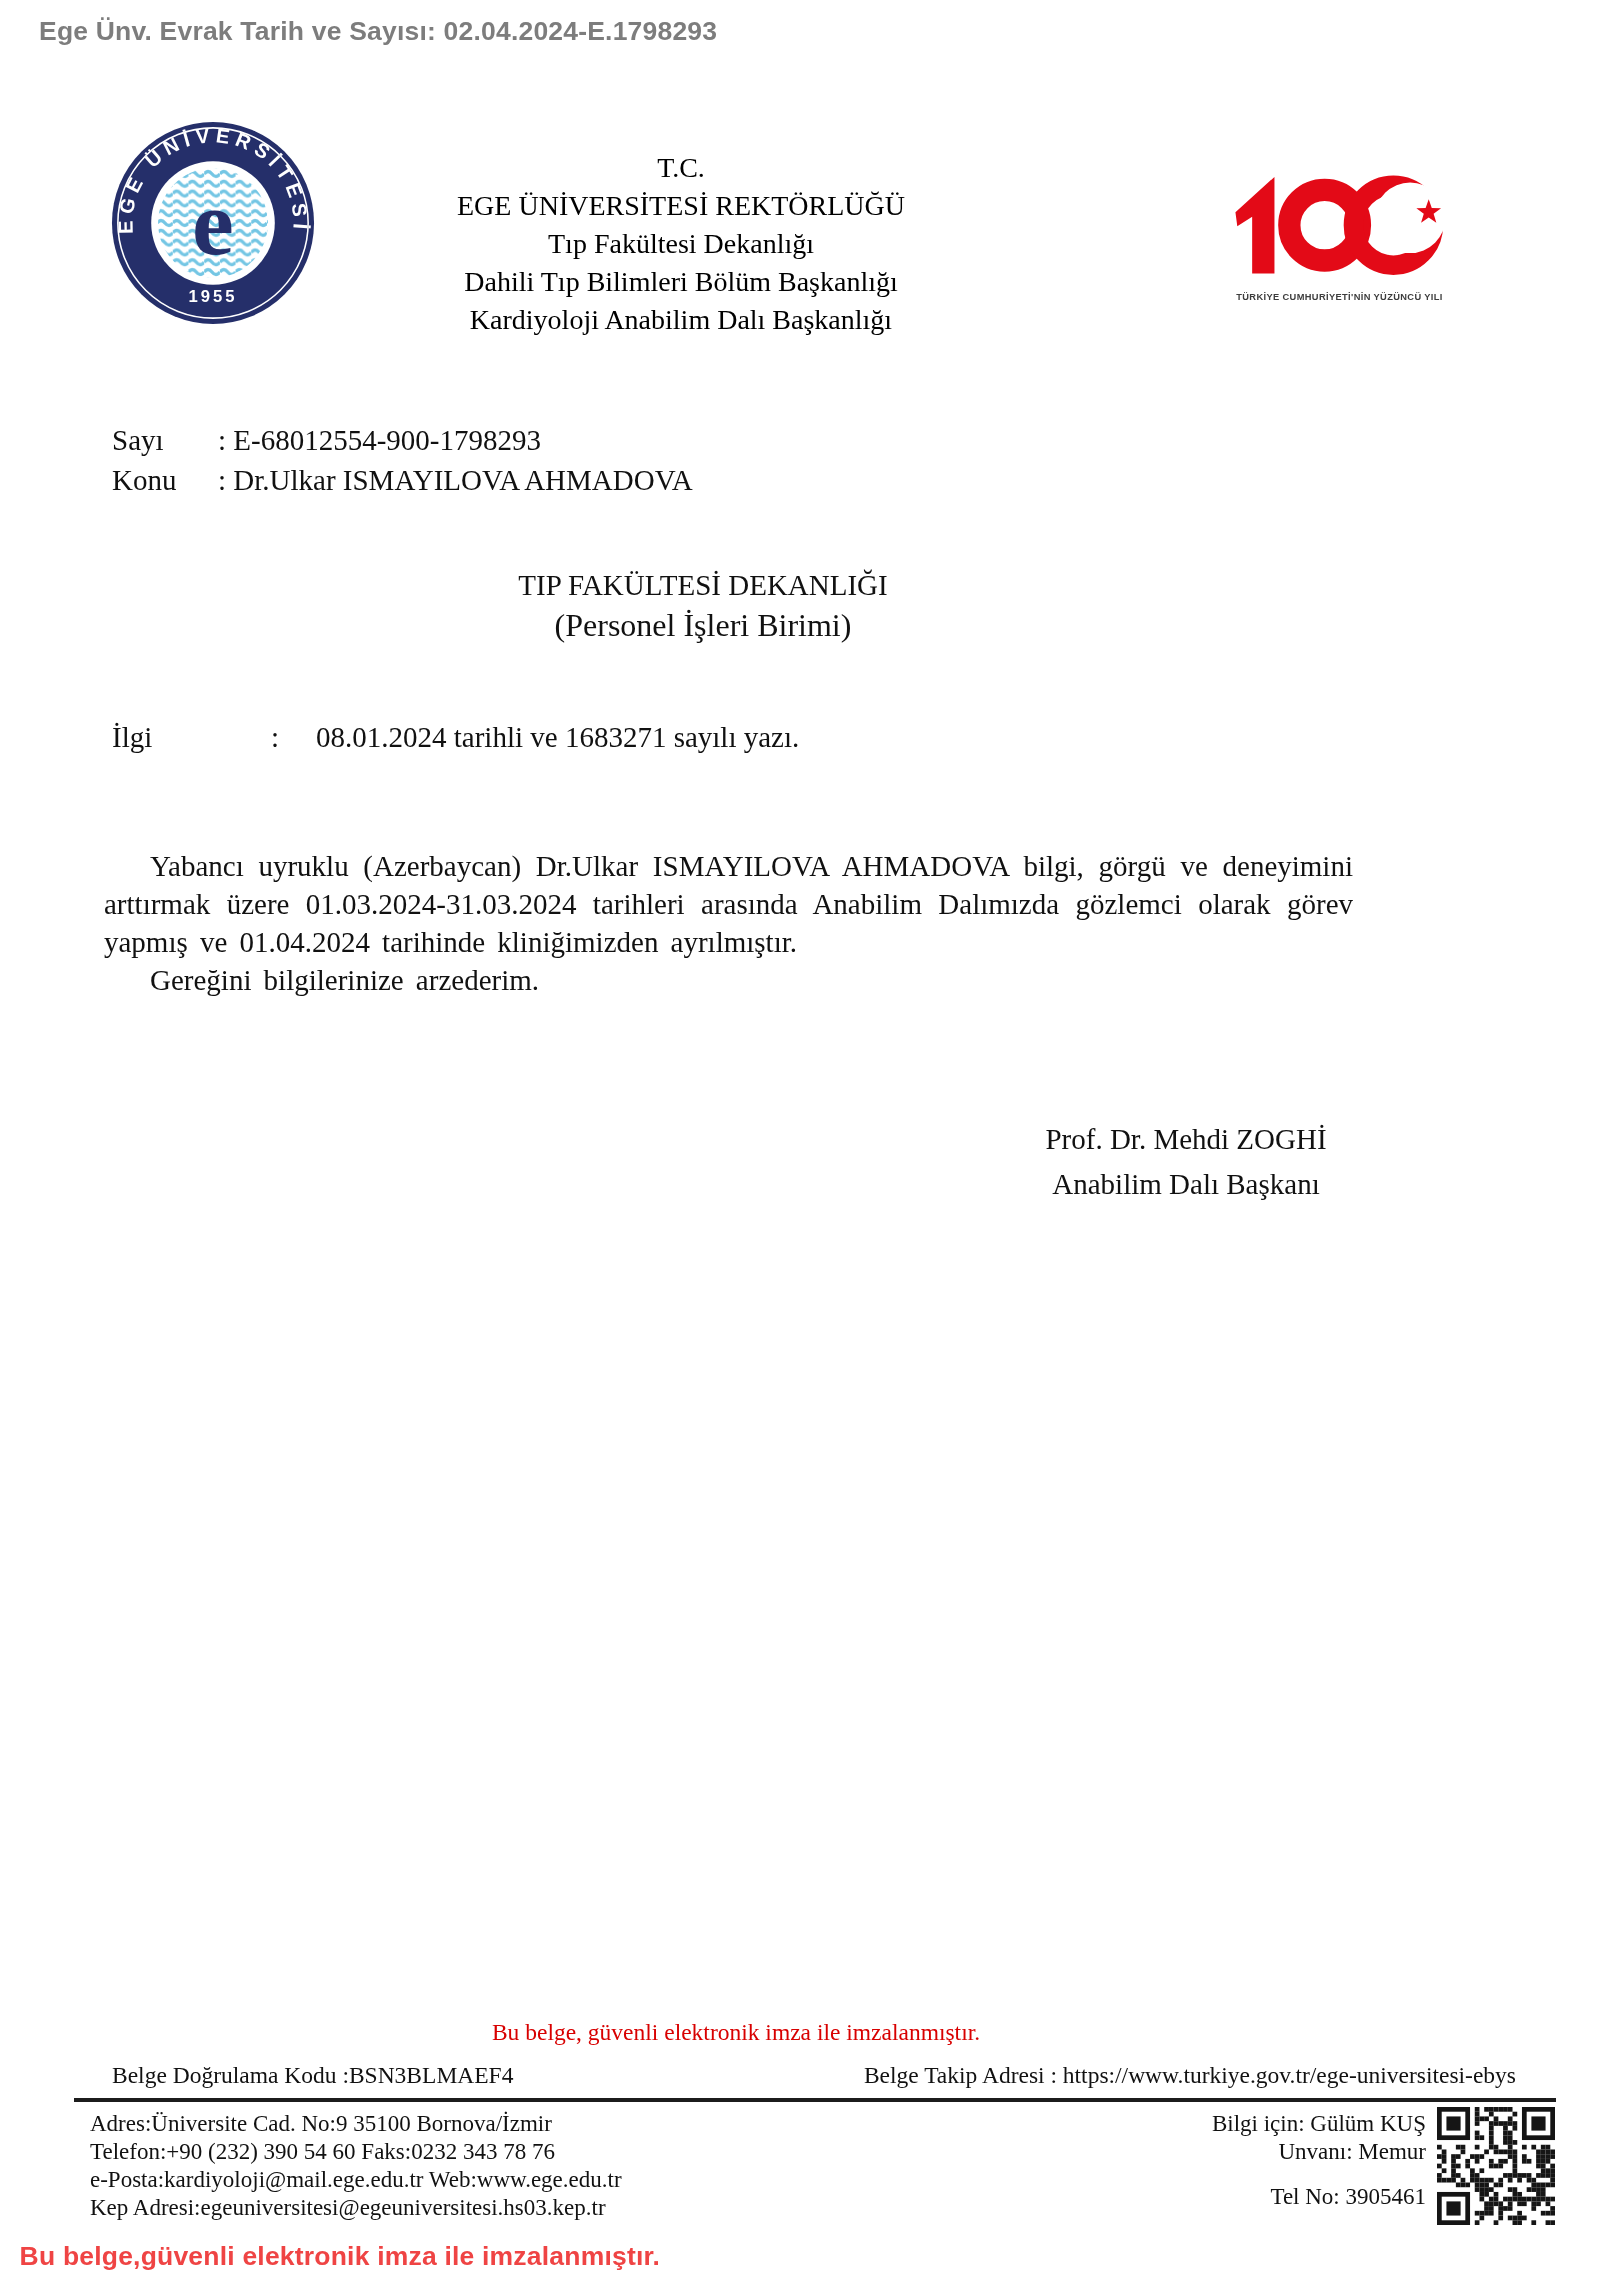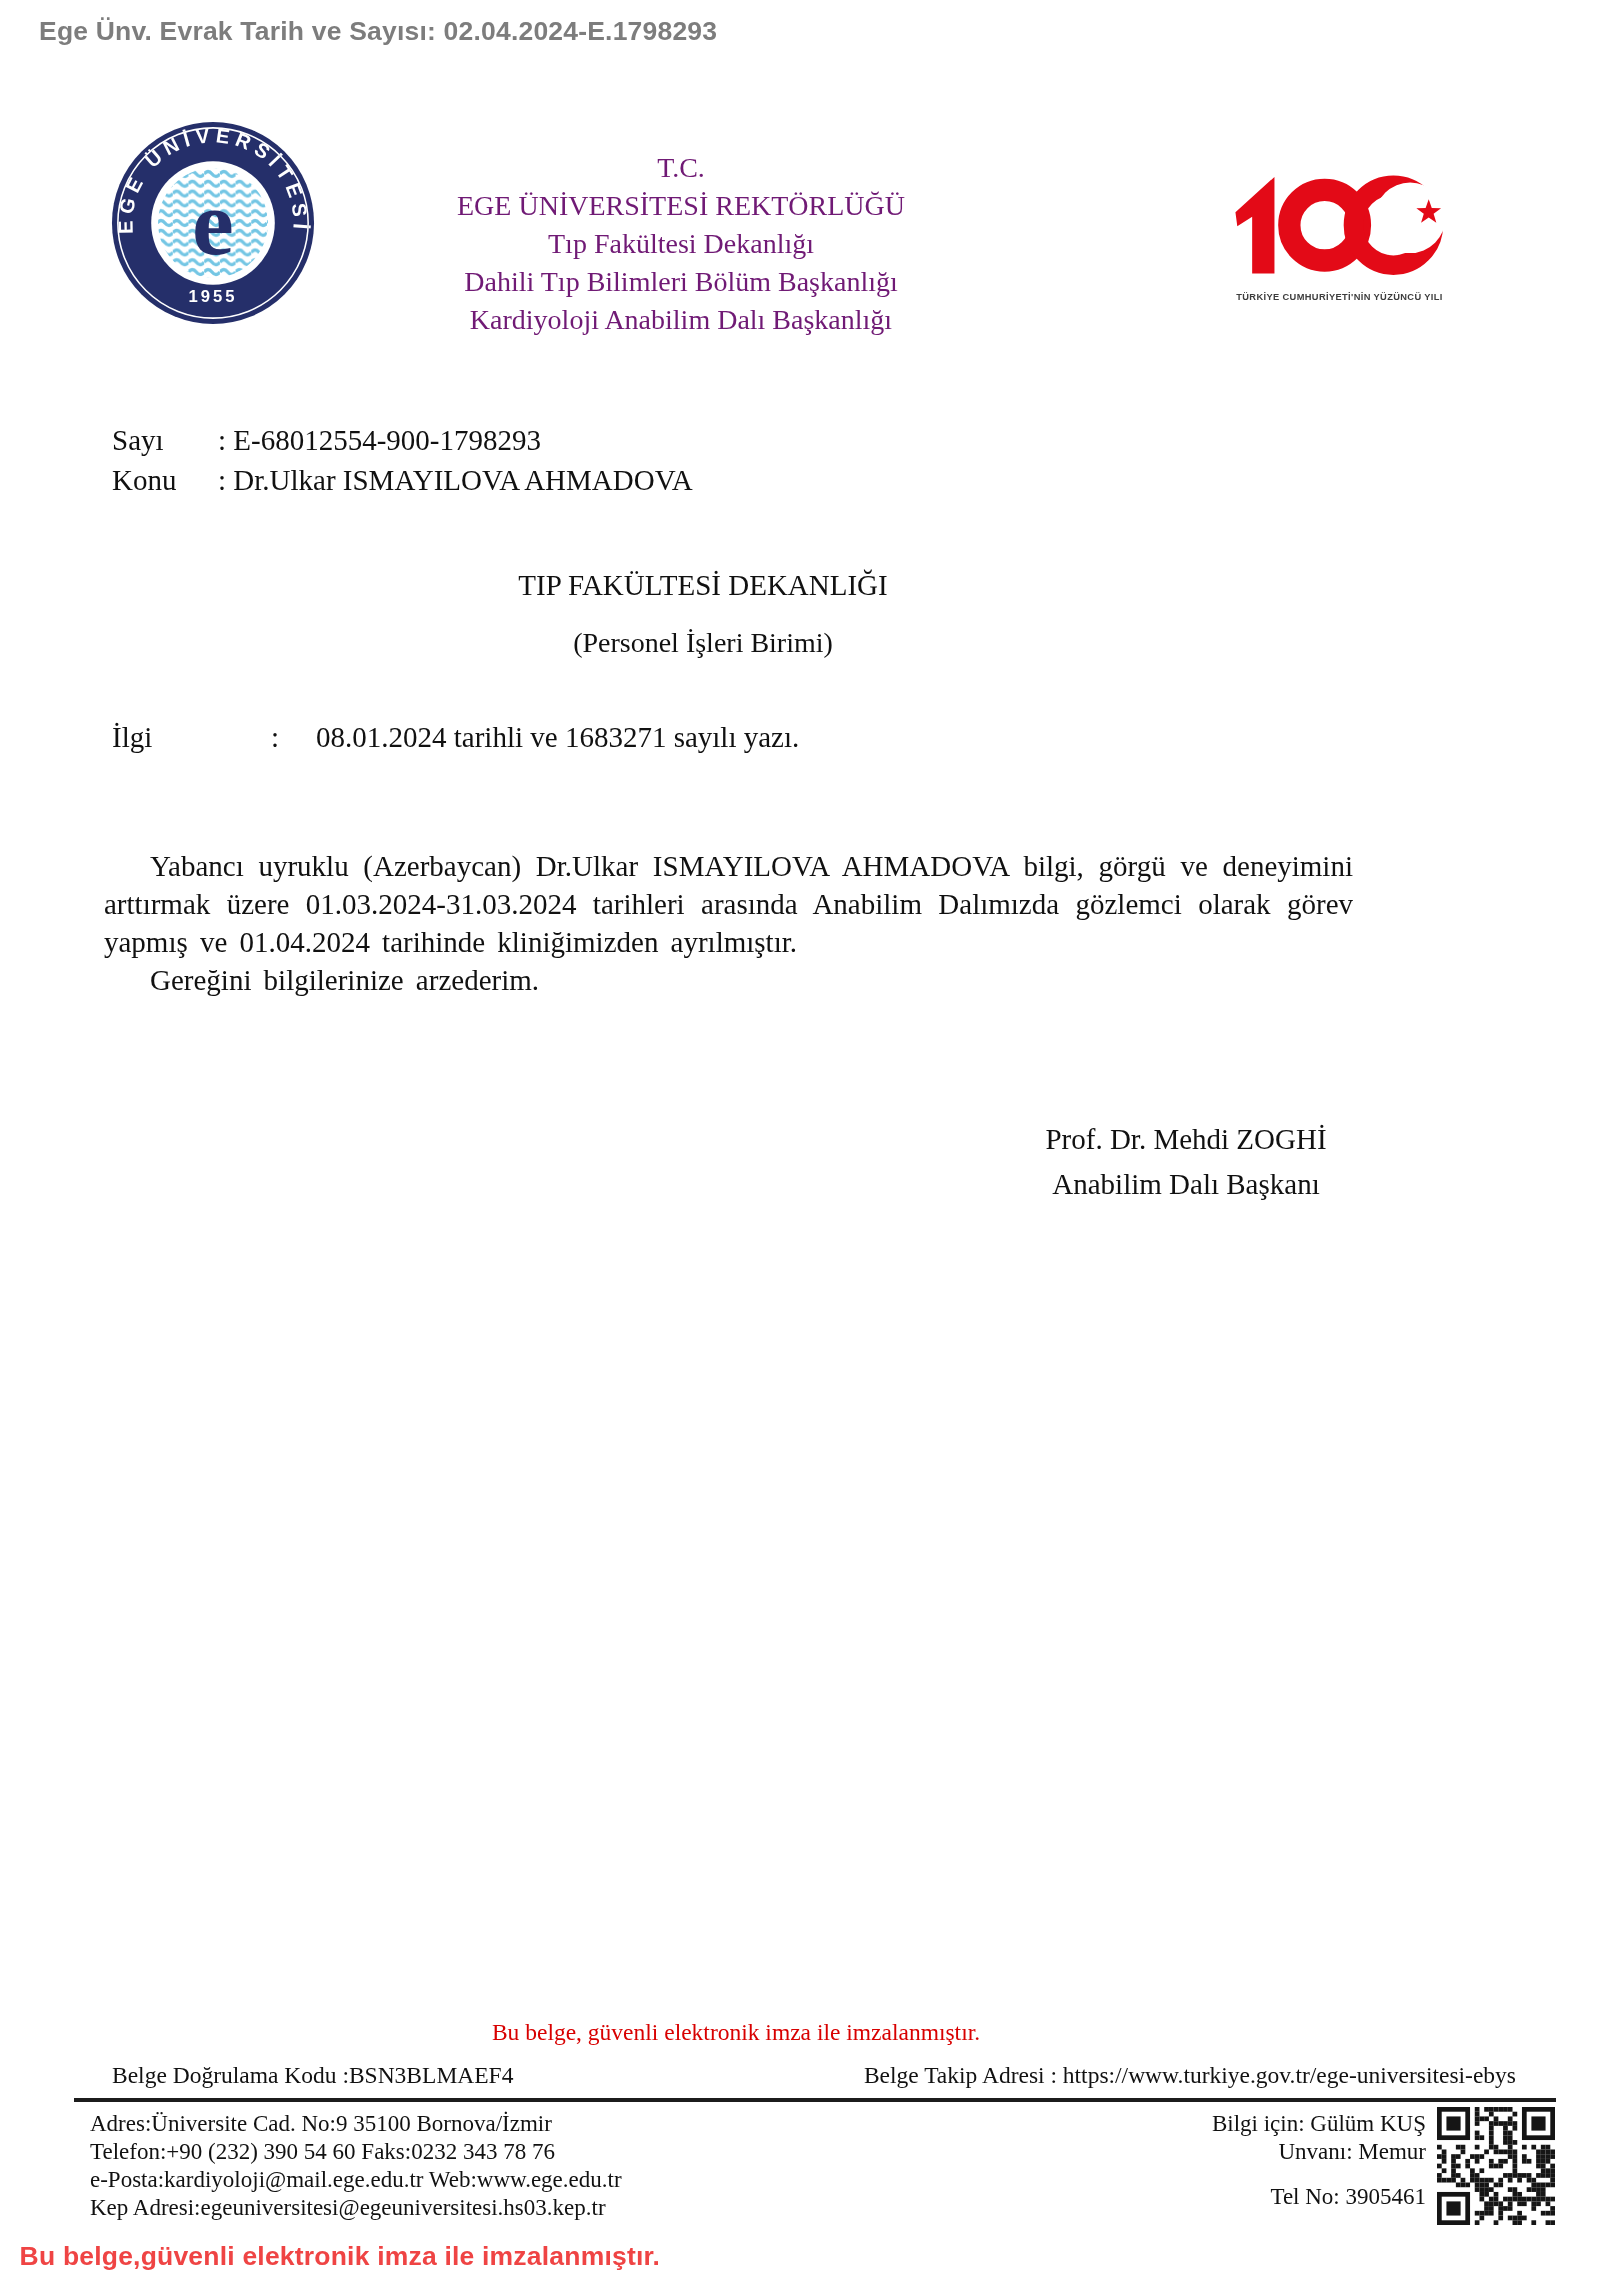--- a/index.html
+++ b/index.html
@@ -20,32 +20,32 @@
     font-size:26.5px;
     letter-spacing:0.2px;
     white-space:nowrap;
   }
   .top-note{left:39px;top:15.7px;}
   .bottom-note{left:19.6px;top:2241px;color:#ef4444;}
 
   .ege-logo{position:absolute;left:110px;top:120px;width:206px;height:206px;}
   .letterhead-center{
     position:absolute;left:338px;top:149px;width:686px;
-    text-align:center;font-size:28px;line-height:38px;color:#701a75;
+    text-align:center;font-size:28px;line-height:38px;color:#000000;
   }
   .centenary-logo{position:absolute;left:1228px;top:163px;width:223px;height:143px;text-align:center;}
 
   .meta-block{position:absolute;left:112px;top:420px;font-size:29px;line-height:40px;}
   .meta-row .lbl{display:inline-block;width:106px;}
   .recipient{
     position:absolute;left:110px;top:565px;width:1186px;
     text-align:center;line-height:40px;
   }
   .recipient .line1{font-size:29px;}
-  .recipient .line2{font-size:28px;margin-top:18px;}
+  .recipient .line2{font-size:32px;}
 
   .reference{position:absolute;left:112px;top:721px;font-size:29px;white-space:nowrap;}
   .reference .lbl{display:inline-block;width:159px;}
   .reference .colon{display:inline-block;width:45px;}
 
   .body-block{
     position:absolute;left:104px;top:847px;width:1249px;
     font-size:29px;line-height:38px;text-align:justify;
     word-spacing:4.9px;
   }

